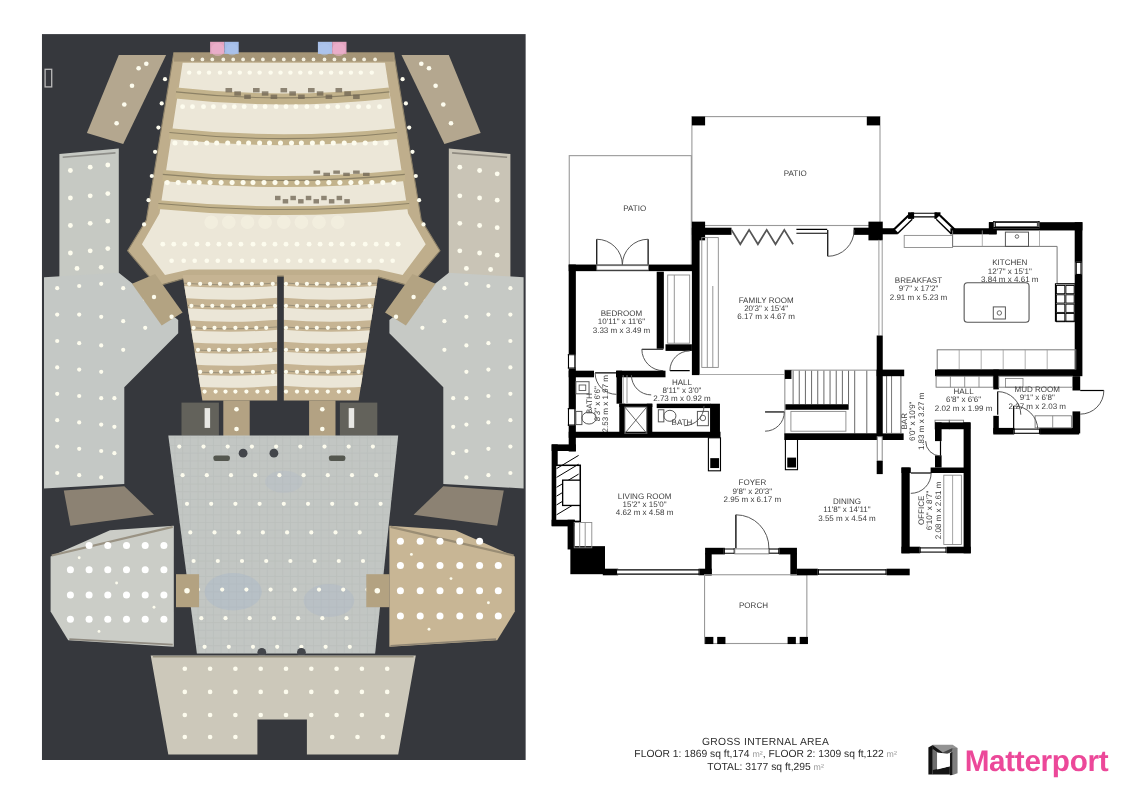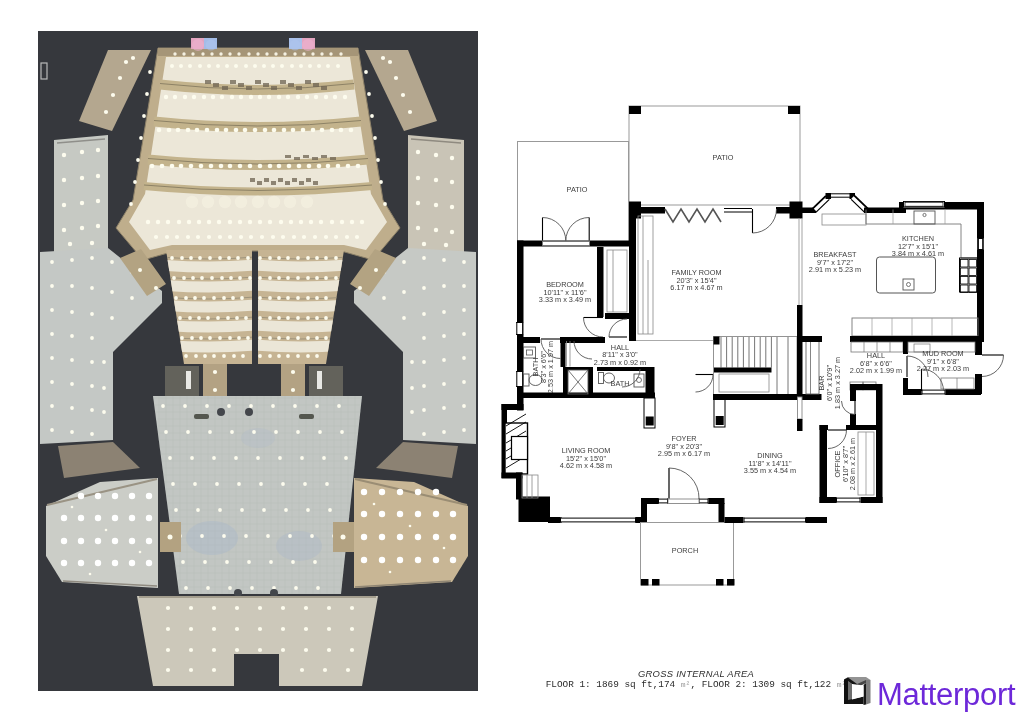--- a/index.html
+++ b/index.html
@@ -1,25 +1,25 @@
 <!DOCTYPE html>
 <html><head>
 <meta charset="utf-8">
 <style>
 html,body{margin:0;padding:0;background:#fff;}
 body{font-family:"Liberation Sans", sans-serif;}
 .page{position:relative;width:1024px;height:724px;background:#fff;overflow:hidden;}
 .summary{position:absolute;left:496px;top:667.5px;width:400px;text-align:center;color:#2c2c2c;line-height:11px;}
-.summary .l1{font-size:9.4px;letter-spacing:0.3px;font-style:italic;}
-.summary .l2{font-size:9.4px;font-family:Liberation Mono, monospace;}
+.summary .l1{font-size:9.4px;letter-spacing:0.3px;}
+.summary .l2{font-size:9.4px;}
 .summary .l3{font-size:9.4px;}
 .summary .l4{font-size:8.2px;color:#bcbcbc;}
 .sqm{color:#9a9a9a;font-size:8px;}
 .mlogo{position:absolute;left:843px;top:676px;}
-.mtext{position:absolute;left:877px;top:677px;font-size:31px;font-weight:normal;color:#6d28d9;letter-spacing:-0.3px;}
+.mtext{position:absolute;left:877px;top:677px;font-size:27px;font-weight:bold;color:#ec4899;letter-spacing:-0.3px;}
 </style>
 </head>
 <body>
 <div class="page">
 
 <svg style="position:absolute;left:38px;top:31px" width="440" height="660" viewBox="38 31 440 660">
 <defs>
 <clipPath id="aud">
           <polygon points="158,48 358,48 383,200 400,228 373,260 341,251 175,251 143,260 116,228 133,200"></polygon>
         </clipPath>
@@ -1371,20 +1371,21 @@
 
 <g>
         <line x1="855" y1="401" x2="855" y2="414.5" stroke="#000" stroke-width="1.1"></line>
         <path d="M855,414.5 A13.5,13.5 0 0 1 841.5,401.0" stroke="#555" stroke-width="0.9" fill="none"></path>
       </g>
 </svg>
 
 <div class="summary">
 <div class="l1">GROSS INTERNAL AREA</div>
 <div class="l2">FLOOR 1: 1869 sq ft,174 <span class="sqm">m²</span>, FLOOR 2: 1309 sq ft,122 <span class="sqm">m²</span></div>
+<div class="l3">TOTAL: 3177 sq ft,295 <span class="sqm">m²</span></div>
 </div>
 
 <svg class="mlogo" width="29" height="29" viewBox="0 0 29 29">
 <polygon points="1,3.5 5,1 23,1 27.5,4 14,10.5" fill="#939393"></polygon>
 <polygon points="1,3.5 5,1.5 5,28 1,28" fill="#101010"></polygon>
 <polygon points="5,5 9,8 9,25 5,28" fill="#6e6e6e"></polygon>
 <polygon points="5,1.5 14,8 14,11.5 5,5" fill="#151515"></polygon>
 <polygon points="14,8 23,4 23,7 14,11.5" fill="#454545"></polygon>
 <polygon points="23,4 27.5,4 27.5,27 23,28.5" fill="#7e7e7e"></polygon>
 <polygon points="20.5,9 23,7 23,28.5 20.5,29" fill="#181818"></polygon>

